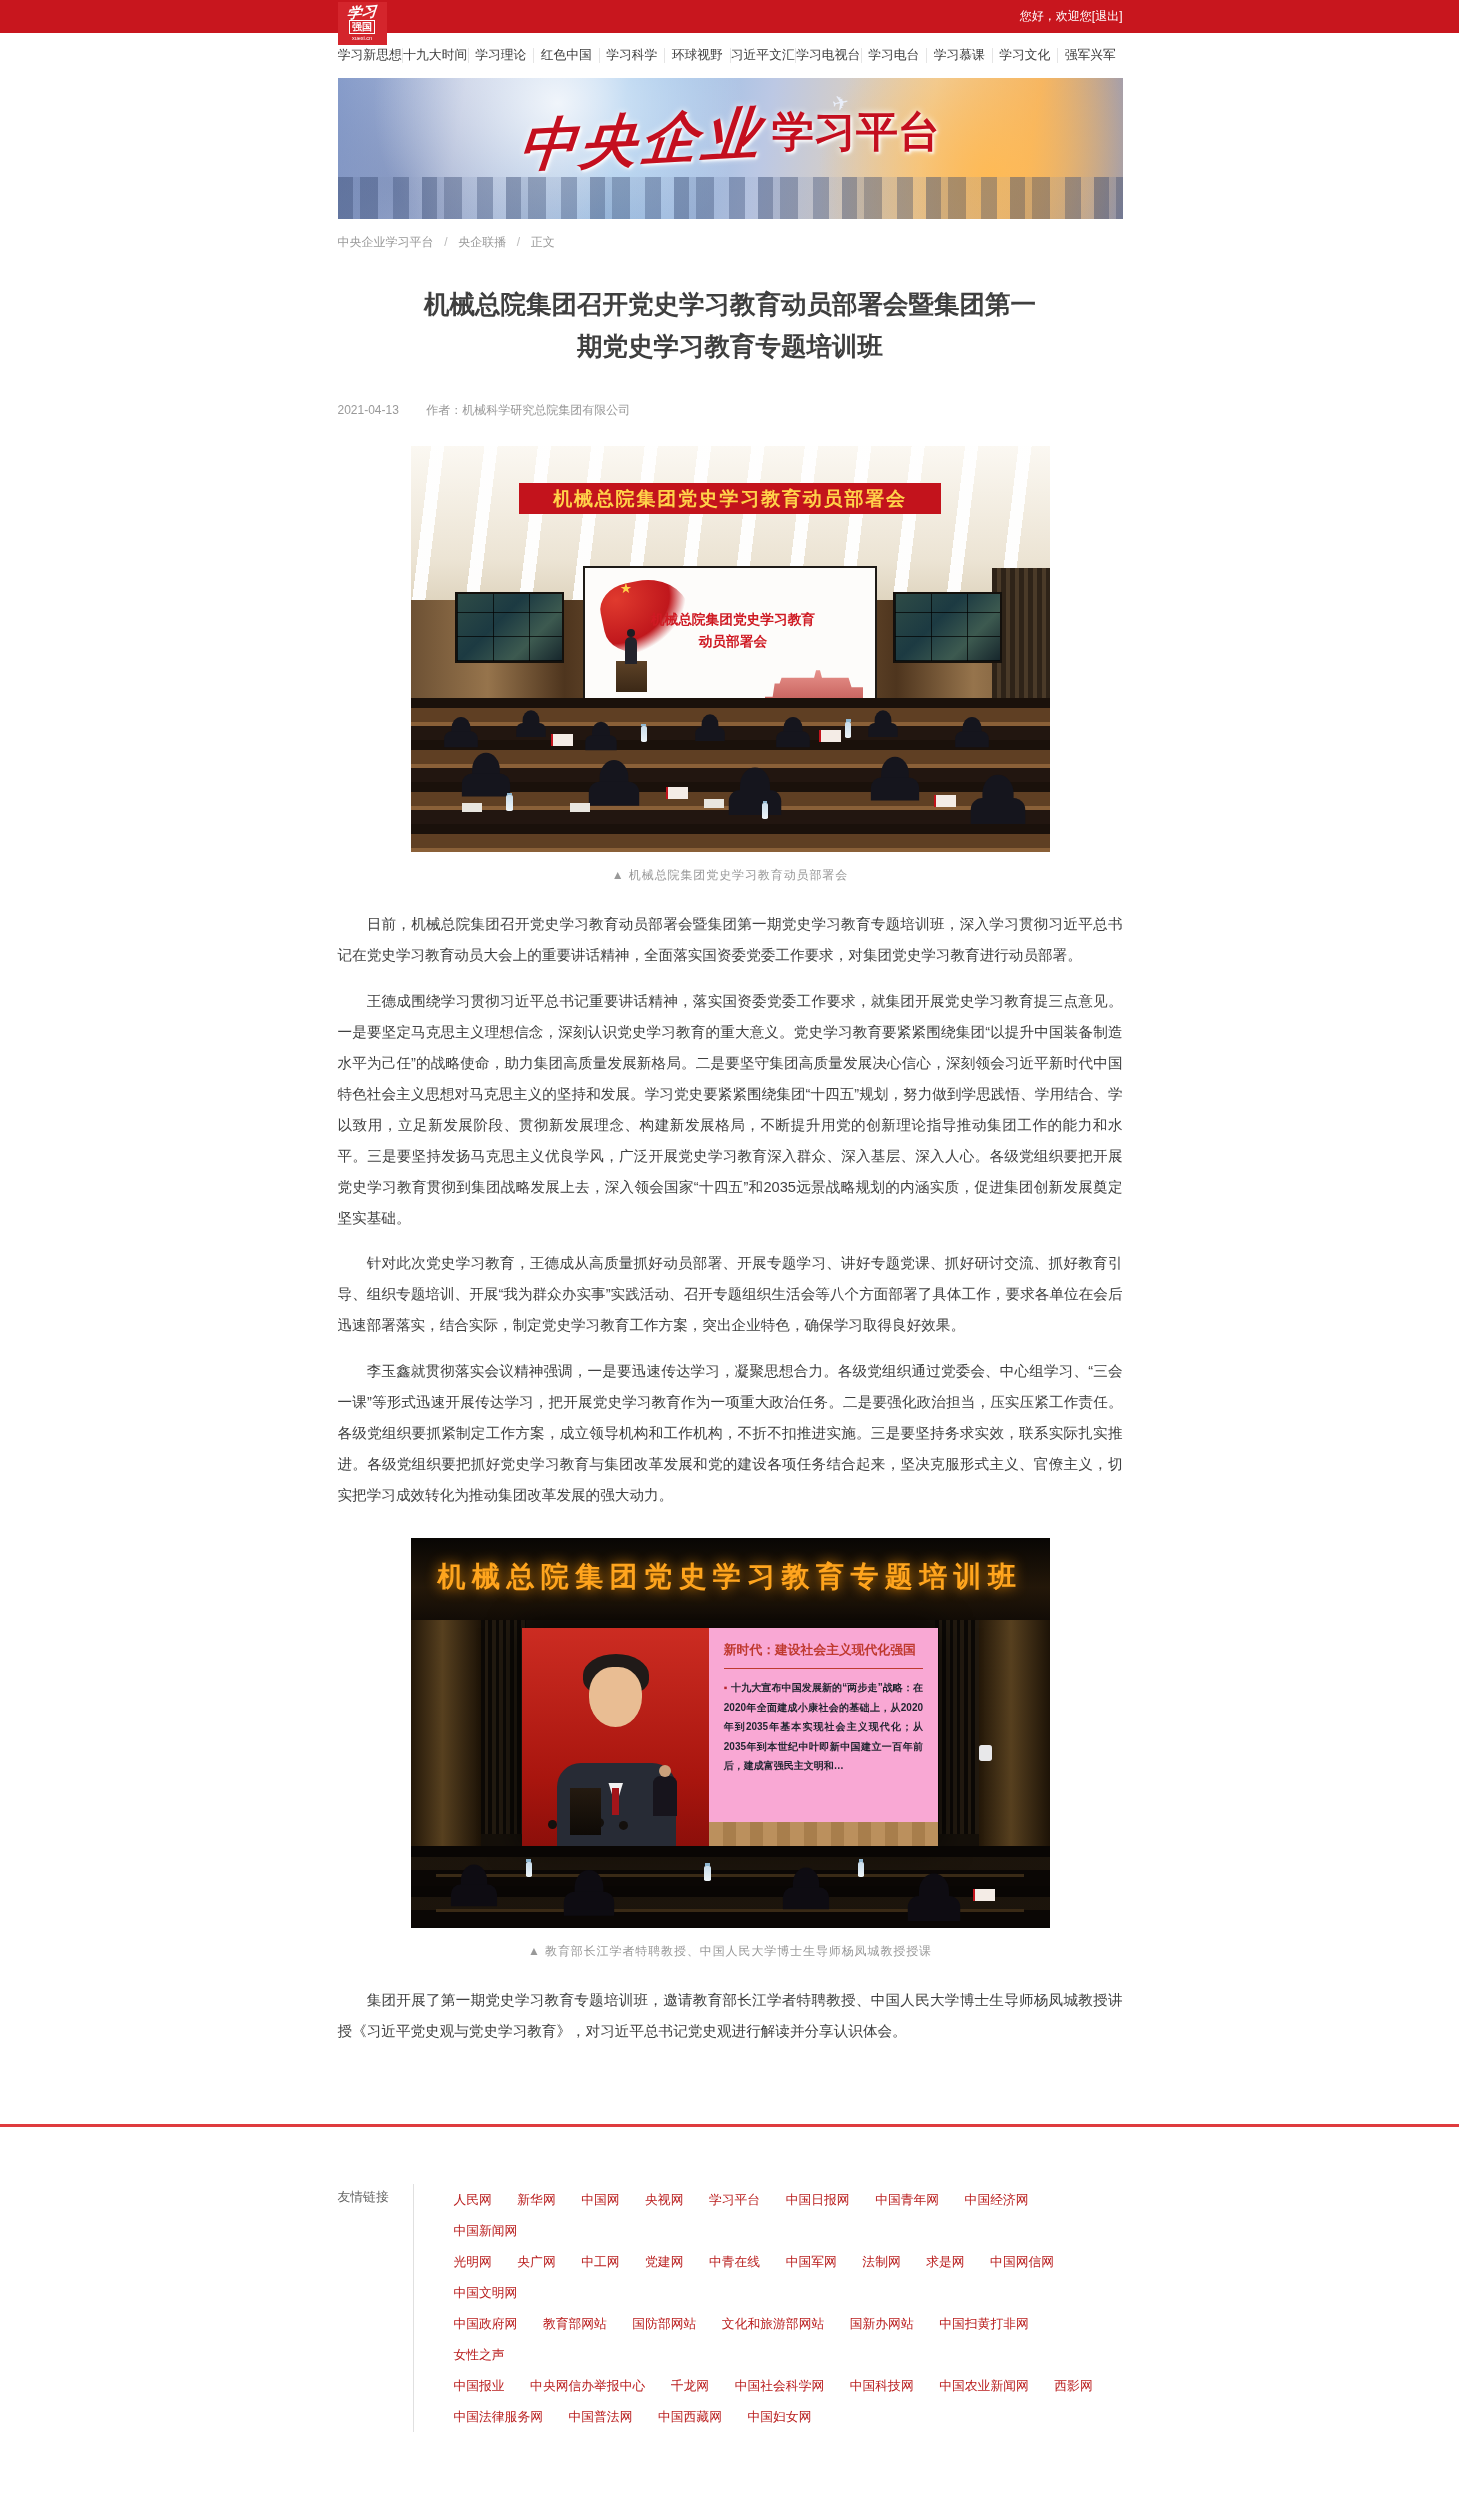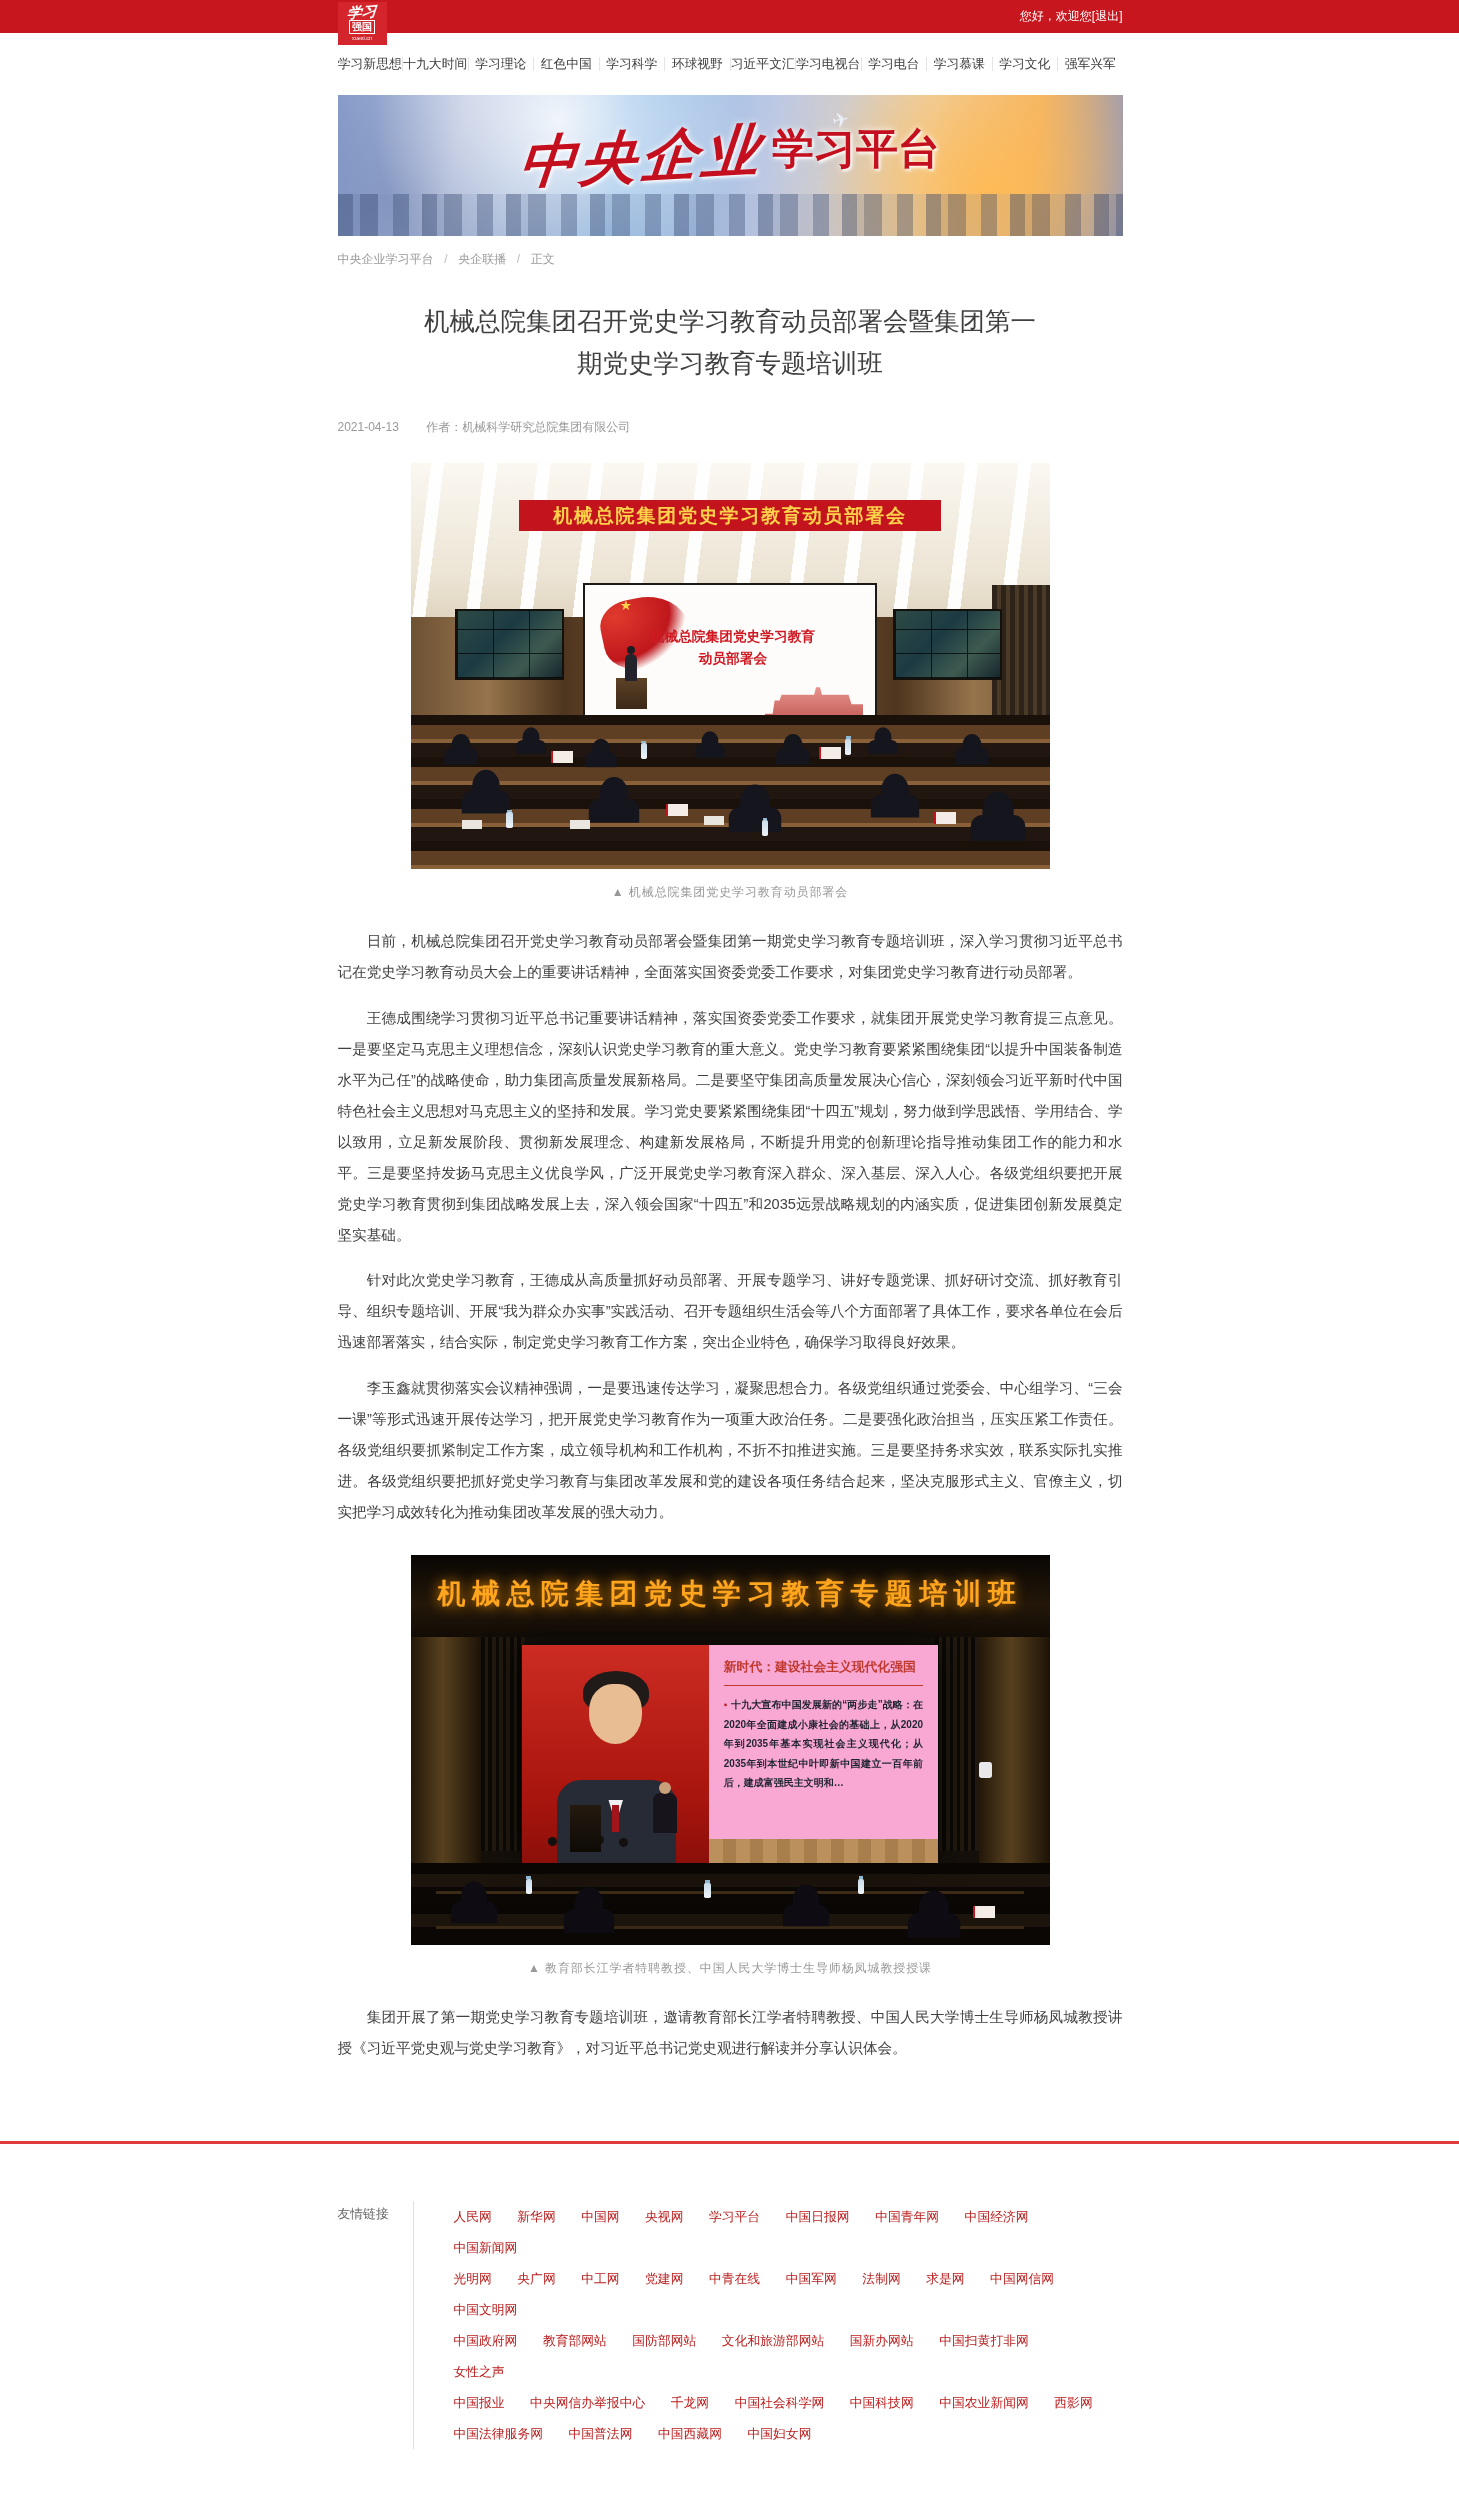--- a/index.html
+++ b/index.html
@@ -11,21 +11,21 @@
   .topbar-inner { height:33px; display:flex; justify-content:space-between; align-items:flex-start; }
   .logo { width:49px; height:43px; background:#d4252c; color:#fff; display:flex; flex-direction:column; align-items:center; justify-content:center; cursor:pointer; margin-top:1.8px; }
   .logo-script { font-size:14.6px; font-weight:bold; font-style:italic; transform:skewX(-10deg) rotate(-5deg); line-height:1; }
   .logo-box { font-size:10px; font-weight:bold; border:0.9px solid #fff; padding:0 1.8px; line-height:12px; margin-top:0.9px; }
   .logo-sub { font-size:5.5px; line-height:6.4px; margin-top:0.9px; }
   .welcome { color:#fff; font-size:12px; line-height:33px; }
   .welcome a { color:#fff; text-decoration:none; cursor:pointer; }
 
   
   .navbar { background:#fff; }
-  .nav-inner { display:flex; height:62px; align-items:center; }
+  .nav-inner { display:flex; height:45px; align-items:center; }
   .nav-item { flex:1; text-align:center; font-size:12.8px; color:#3c3c3c; cursor:pointer; border-right:0.9px solid #e5e5e5; line-height:14.6px; white-space:nowrap; }
   .nav-item:last-child { border-right:none; }
 
   
   .banner { height:141px; position:relative; overflow:hidden;
     background:
       radial-gradient(circle at 83% 70%, rgba(255,186,84,.95), rgba(255,186,84,0) 26%),
       radial-gradient(circle at 28% 18%, rgba(255,255,255,.85), rgba(255,255,255,0) 32%),
       radial-gradient(circle at 8% 75%, rgba(90,110,160,.5), rgba(90,110,160,0) 30%),
       linear-gradient(100deg,#93a9d6 0%,#ccd6ee 16%,#88b8e6 36%,#bcc8e4 54%,#ecd2ab 74%,#f2b468 87%,#8a97c2 100%);
@@ -41,21 +41,21 @@
   .banner-part2 { font-size:42px; font-weight:900; display:inline-block; vertical-align:12.8px; margin-left:5.5px; text-shadow:0 0 7.3px rgba(255,255,255,.95), 1.8px 1.8px 2.7px rgba(255,255,255,.8); }
   .plane { position:absolute; top:12.8px; left:63%; color:#e9eef9; font-size:20px; transform:rotate(-12deg); z-index:2; }
 
   
   .breadcrumb { padding:14.6px 0 5.5px; font-size:12px; color:#999; }
   .crumb { cursor:pointer; }
   .crumb.current { cursor:default; }
   .crumb-sep { margin:0 7.3px; color:#bbb; }
 
   
-  .article-title { width:80%; margin:27px auto 0; text-align:center; font-size:25.5px; line-height:42px; color:#3f3f3f; font-weight:400; }
+  .article-title { width:80%; margin:27px auto 0; text-align:center; font-size:25.5px; line-height:42px; color:#3f3f3f; font-weight:700; }
   .article-meta { margin-top:35px; font-size:12px; color:#999; }
   .article-meta .meta-date { margin-right:24px; }
 
   figure { width:639px; margin:27px auto 0; }
   figcaption { text-align:center; color:#999; font-size:12px; margin-top:14.6px; letter-spacing:0.9px; }
   .article-body { margin-top:25.5px; }
   .article-body p { font-size:14.6px; line-height:31px; color:#404040; text-indent:2em; text-align:justify; margin:14.6px 0; }
 
   
   .photo { position:relative; overflow:hidden; }

